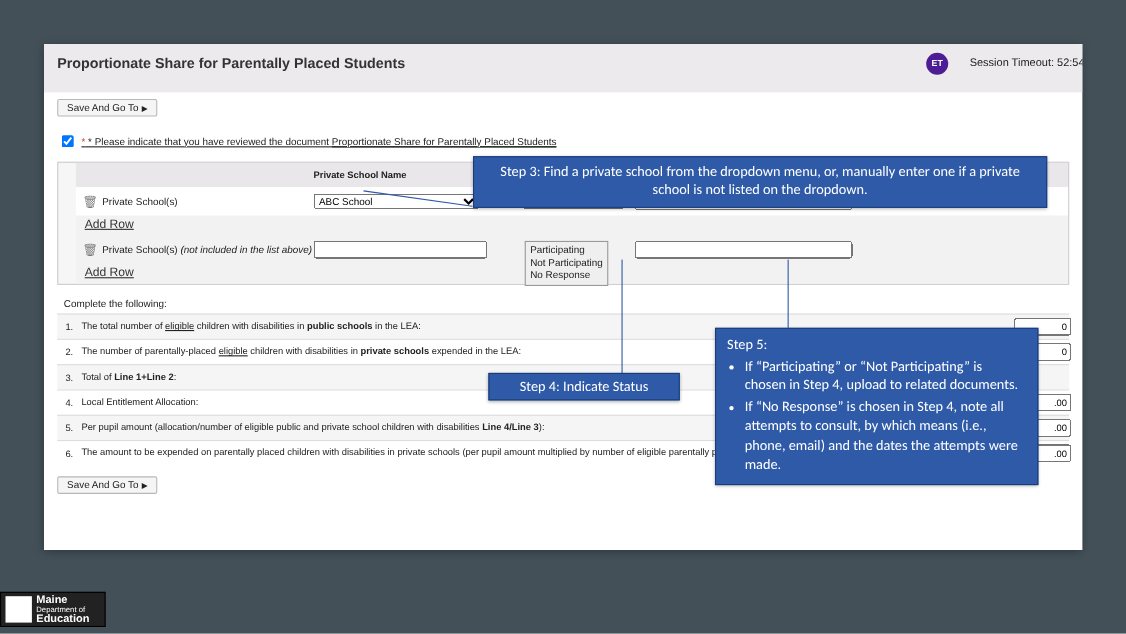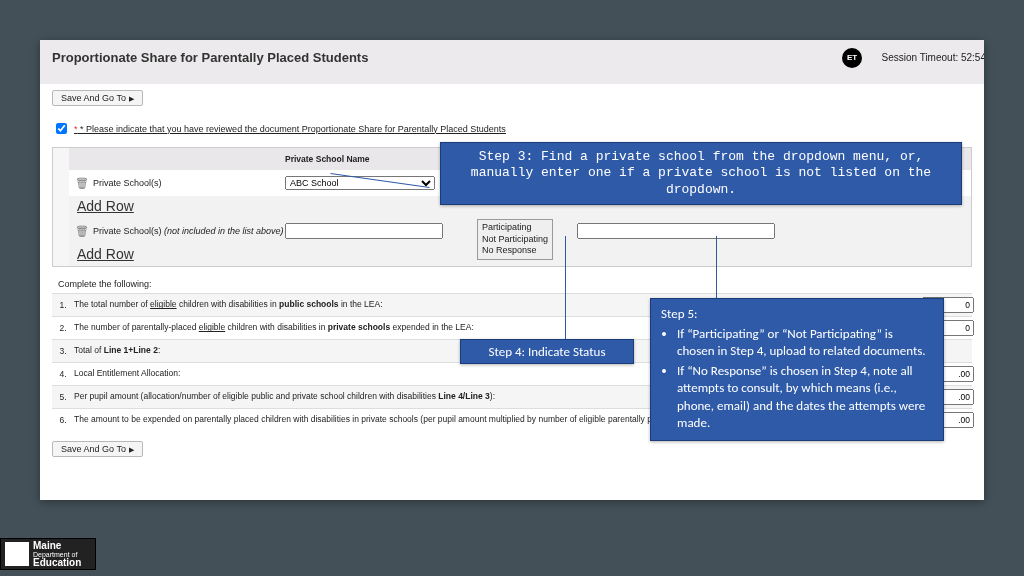--- a/index.html
+++ b/index.html
@@ -3,21 +3,21 @@
 <meta charset="utf-8">
 <style>
 html, body { margin:0; padding:0; }
 body { background:#435058; font-family:Verdana, Arial, sans-serif; font-size:9px; color:#222; }
 .stage { width:1024px; height:576px; position:relative; overflow:hidden; }
 .sheet { position:absolute; left:40px; top:40px; width:944px; height:460px; background:#fff; box-shadow:0 2px 8px rgba(0,0,0,.35); overflow:hidden; }
 
 
 .hband { background:#eceaec; height:44px; position:relative; }
 .hband h1 { margin:0; padding:10px 12px; font-size:13px; font-weight:bold; color:#333; }
-.et { position:absolute; right:122px; top:8px; width:20px; height:20px; border-radius:10px; background:#000000; color:#fff; font-size:8px; line-height:20px; text-align:center; font-weight:bold; }
+.et { position:absolute; right:122px; top:8px; width:20px; height:20px; border-radius:10px; background:#4c1d95; color:#fff; font-size:8px; line-height:20px; text-align:center; font-weight:bold; }
 .timeout { position:absolute; right:-2px; top:12px; font-size:10px; font-weight:normal; }
 
 .content { padding:6px 12px 0 12px; position:relative; }
 .btn { display:inline-block; background:#f5f5f5; border:1px solid #b8b8b8; border-radius:2px; padding:2px 8px; font-size:9px; cursor:pointer; }
 .btn .tri { font-size:7px; margin-left:3px; }
 .gap { height:14px; }
 
 .review { display:flex; align-items:center; gap:4px; font-size:9px; margin-bottom:10px;text-decoration:underline; }
 .review input { width:11px; height:11px; }
 .review .star { color:#c33; }
@@ -28,37 +28,37 @@
 .rw { display:flex; background:#fff; min-height:22px; align-items:center; padding:2px 0; }
 .rw.alt { background:#f2f2f2; }
 .c1 { width:210px; padding-left:6px; display:flex; align-items:center; gap:4px; }
 .c2 { width:190px; }
 .c2 select, .c2 input { width:150px; font-size:9px; }
 .c3 { width:102px; }
 .c3 select { width:92px; font-size:9px; }
 .c4 { flex:1; padding-right:6px; }
 .c4 input { width:190px; font-size:9px; }
 .trash { color:#777; font-size:11px; }
-.addrow { font-size:14px; text-decoration:underline; color:#333; padding:2px 0 4px 8px; background:#f2f2f2; }
+.addrow { font-size:11px; text-decoration:underline; color:#333; padding:2px 0 4px 8px; background:#f2f2f2; }
 .em { font-style:italic; }
 
 .dropdown-pop { position:absolute; left:437px; top:135px; background:#efefef; border:1px solid #999; font-size:9px; line-height:1.3; padding:2px 4px; z-index:3; white-space:pre-line; }
 
 .complete { margin-top:8px; font-size:9px; }
 .complete .ttl { padding:4px 6px; }
 .qrow { display:flex; align-items:center; border-top:1px solid #ddd; min-height:22px; font-size:8.5px; }
 .qrow.alt { background:#f5f5f5; }
 .qrow .num { width:22px; text-align:center; }
 .qrow .txt { flex:1; padding-right:8px; line-height:1.35; }
 .qrow .val { width:50px; text-align:right; }
 .qrow .val input { width:44px; font-size:8.5px; text-align:right; }
 
 .callout { position:absolute; background:#2e5aa8; color:#fff; border:1px solid #1a3d7a; padding:6px 10px; font-family:Calibri, Arial, sans-serif; font-size:13px; z-index:5; box-shadow:0 1px 3px rgba(0,0,0,.3); }
-.callout.c3box { left:440px; top:142px; width:500px; text-align:center; line-height:1.25;font-family:Liberation Mono, monospace; }
-.callout.c4box { left:460px; top:339px; width:156px; text-align:center; padding:4px 8px; }
+.callout.c3box { left:430px; top:142px; width:500px; text-align:center; line-height:1.25; }
+.callout.c4box { left:444px; top:339px; width:156px; text-align:center; padding:4px 8px; }
 .callout.c5box { left:650px; top:298px; width:272px; line-height:1.35; }
 .callout.c5box ul { margin:2px 0 0 16px; padding:0; }
 .callout.c5box li { margin-bottom:2px; }
 
 .line { position:absolute; background:#2e5aa8; z-index:4; }
 .l1 { left:330px; top:180px; width:100px; height:1px; transform:rotate(8deg); }
 .l2 { left:565px; top:236px; width:1px; height:104px; }
 .l3 { left:716px; top:236px; width:1px; height:62px; }
 
 .logo { position:absolute; left:0; bottom:6px; width:94px; height:30px; background:#222; border:1px solid #000; display:flex; align-items:center; }

